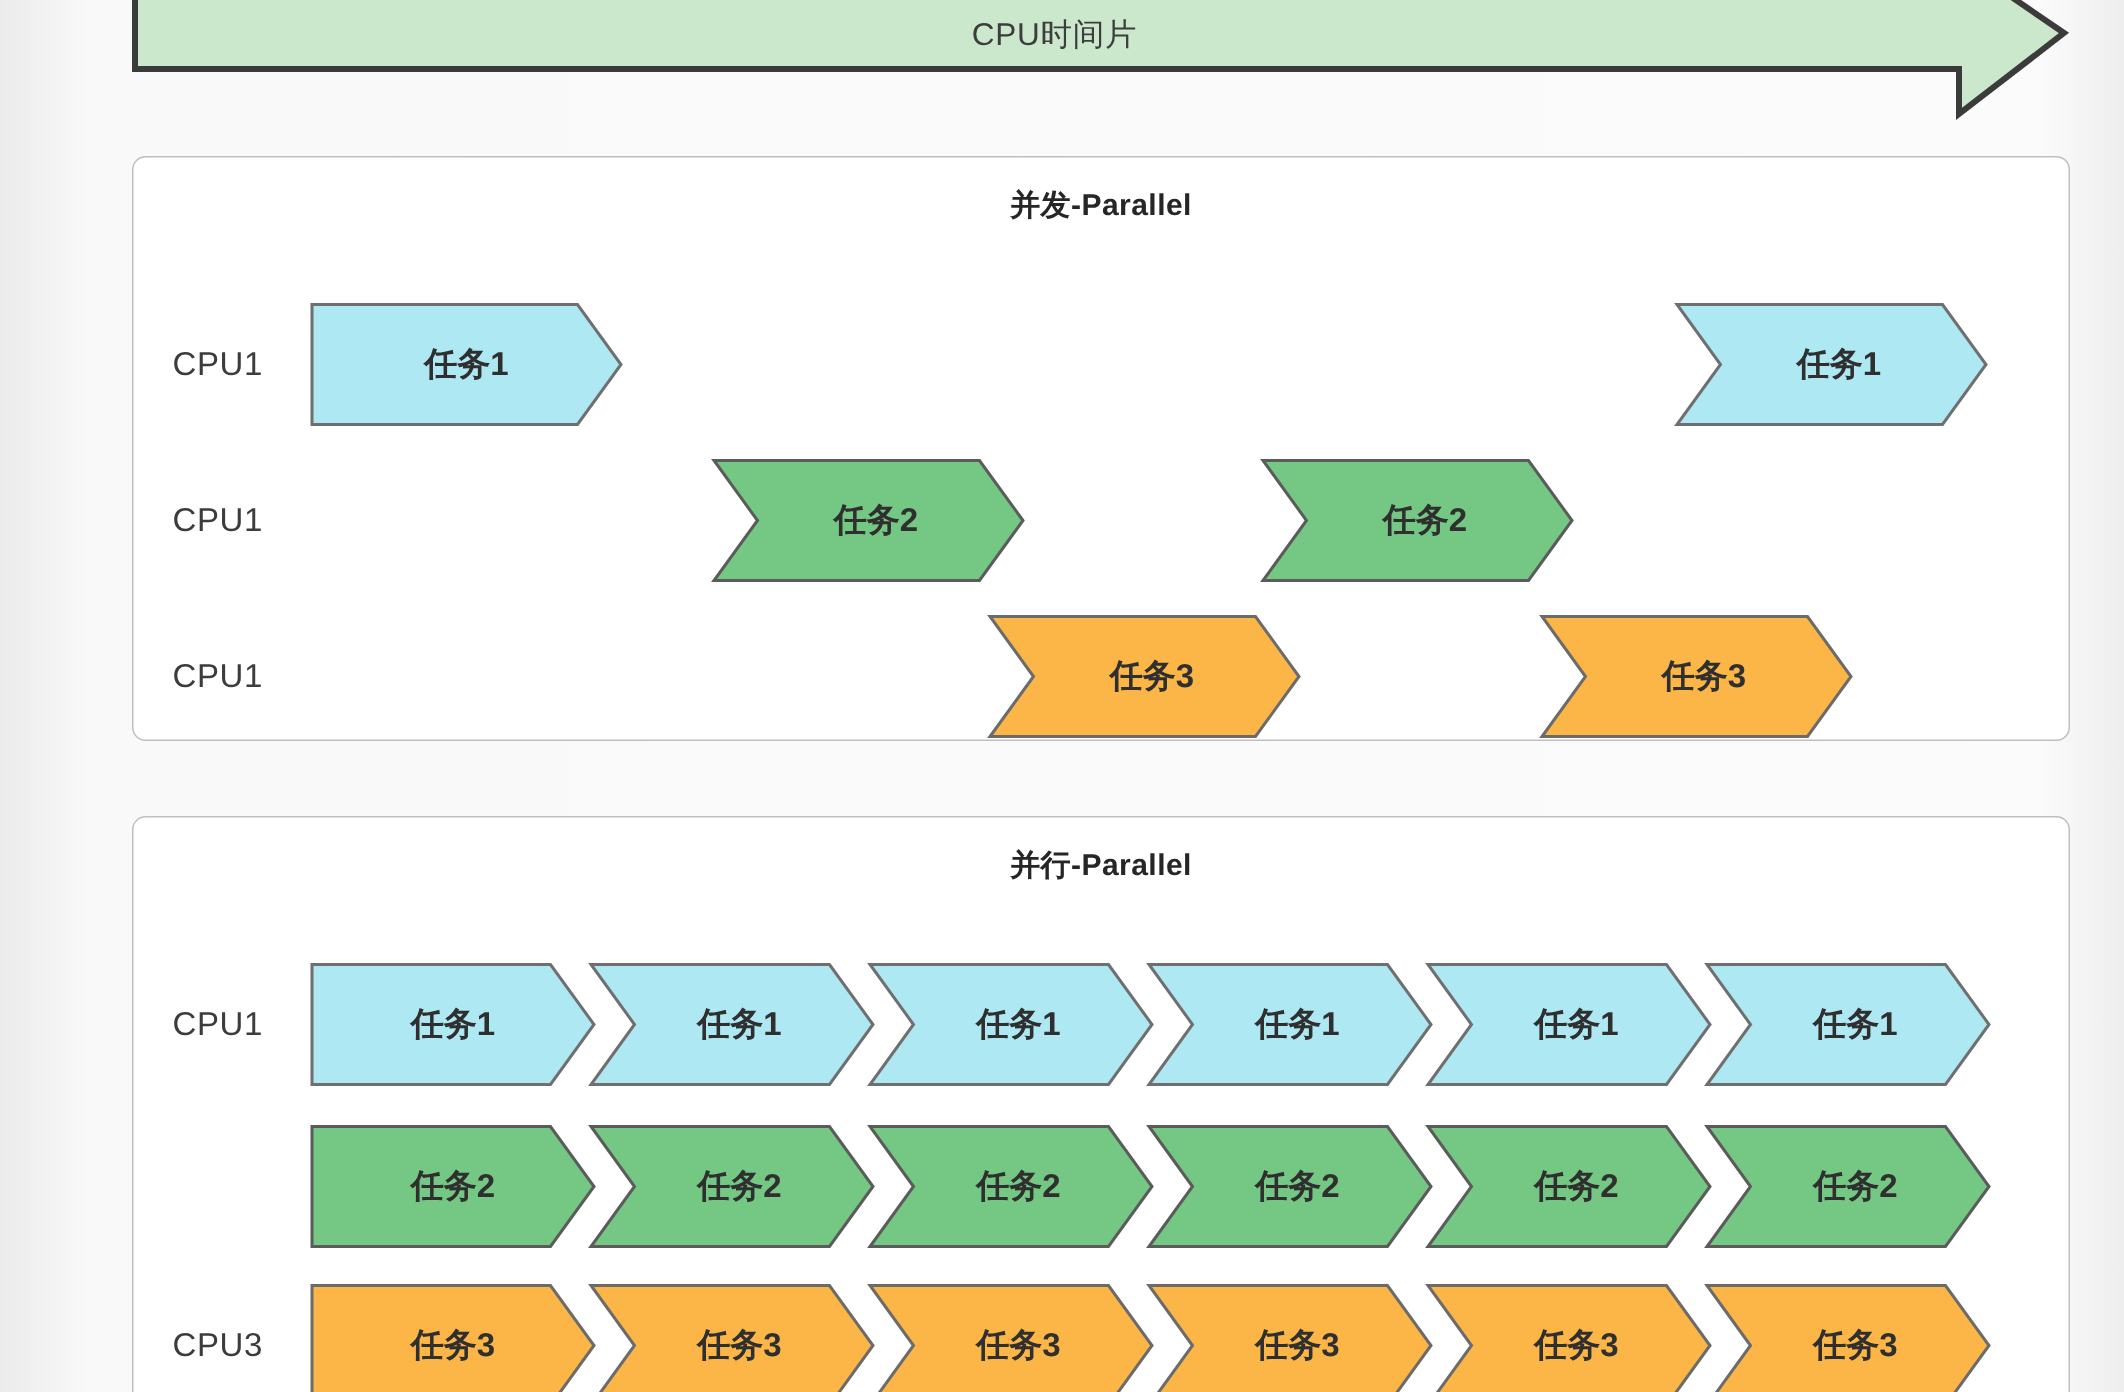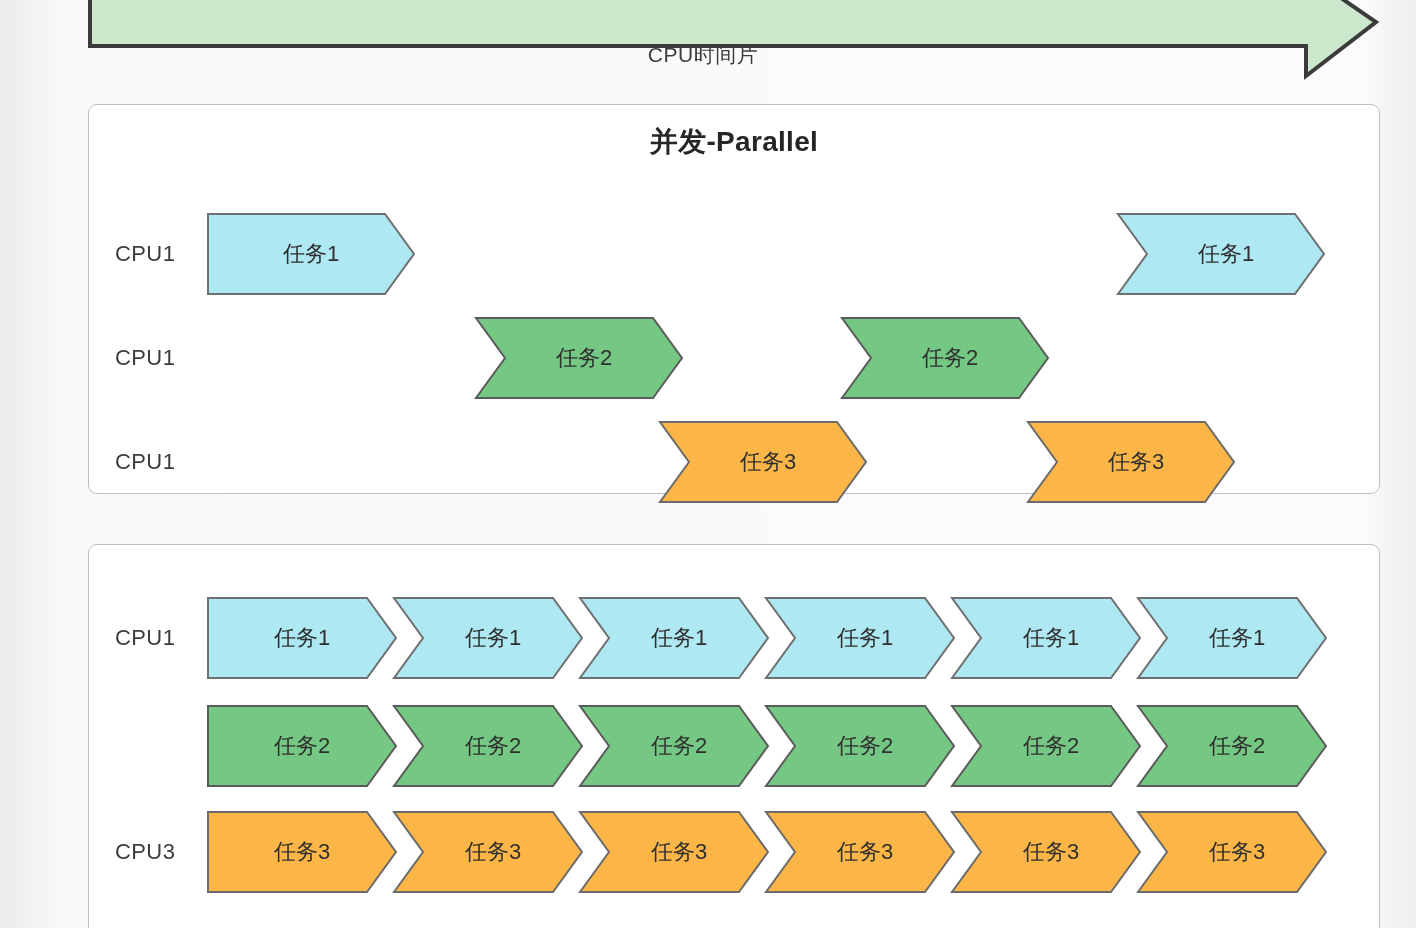--- a/index.html
+++ b/index.html
@@ -42,40 +42,39 @@
     top: 12px;
     width: 1230px;
     height: 46px;
     display: flex;
     align-items: center;
     justify-content: center;
     font-size: 21px;
     color: #3d3d3d;
     letter-spacing: .5px;
     pointer-events: none;
-    margin-top: 32px;
   }
 
   
   .panel {
     position: absolute;
     left: 88px;
     width: 1292px;
     background: #ffffff;
     border: 1.5px solid #bfbfbf;
     border-radius: 9px;
     box-sizing: border-box;
     z-index: 1;
   }
   #panel-concurrent { top: 104px; height: 390px; }
   #panel-parallel   { top: 544px; height: 392px; }
 
   .panel-title {
     text-align: center;
-    font-size: 28px;
+    font-size: 20px;
     font-weight: bold;
     color: #262626;
     margin-top: 18px;
     letter-spacing: .3px;
   }
 
   .rows {
     position: relative;
     width: 100%;
     height: 100%;
@@ -107,20 +106,21 @@
     top: 0;
     right: 0;
     height: 82px;
   }
 
   
   .task {
     position: absolute;
     top: 0;
     height: 82px;
+    font-weight: bold;
   }
   .task svg { display: block; overflow: visible; }
   .task-text {
     position: absolute;
     inset: 0;
     display: flex;
     align-items: center;
     justify-content: center;
     font-size: 22px;
     color: #2f2f2f;
@@ -192,20 +192,21 @@
               <path d="M 1 1 L 178 1 L 207 41 L 178 81 L 1 81 L 30 41 Z" fill="#fcb647" stroke="#6b6b6b" stroke-width="2" stroke-linejoin="miter"></path>
             </svg>
             <div class="task-text">任务3</div>
           </div>
         </div>
       </div>
     </div>
 </div>
 
 <div class="panel" id="panel-parallel">
+  <div class="panel-title">并行-Parallel</div>
   <div class="rows" id="rows-parallel">
       <div class="row" style="top: 52px;">
         <div class="row-label">CPU1</div>
         <div class="track">
           <div class="task" style="left: 0px; width: 190px;">
             <svg width="190" height="82" viewBox="0 0 190 82">
               <path d="M 1 1 L 160 1 L 189 41 L 160 81 L 1 81 Z" fill="#aee8f3" stroke="#6f6f6f" stroke-width="2" stroke-linejoin="miter"></path>
             </svg>
             <div class="task-text" style="padding-left: 0px;">任务1</div>
           </div>

